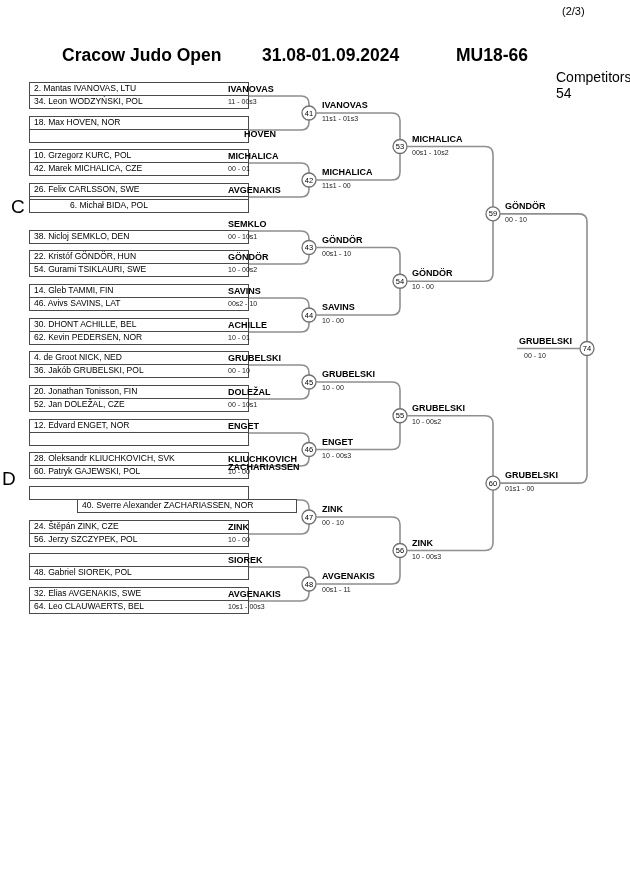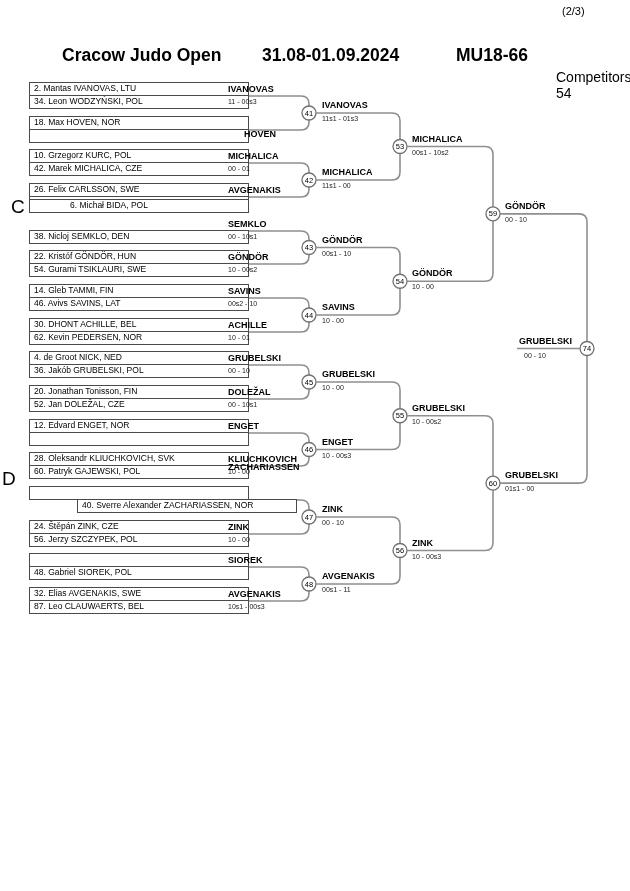--- a/index.html
+++ b/index.html
@@ -208,21 +208,21 @@
         <span></span>
       </div>
       <div class="box" style="left: 29px; top: 566px;">
         <span>48. Gabriel SIOREK, POL</span>
       </div>
       <div class="wname" style="left: 228px; top: 555px;">SIOREK</div>
       <div class="box" style="left: 29px; top: 587px;">
         <span>32. Elias AVGENAKIS, SWE</span>
       </div>
       <div class="box" style="left: 29px; top: 600px;">
-        <span>87. Leo CLAUWAERTS, BEL</span>
+        <span>64. Leo CLAUWAERTS, BEL</span>
       </div>
       <div class="wname" style="left: 228px; top: 589px;">AVGENAKIS</div>
       <div class="wscore" style="left: 228px; top: 603px;">10s1 - 00s3</div>
       <div class="wname" style="left: 322px; top: 100px;">IVANOVAS</div>
       <div class="wscore" style="left: 322px; top: 115px;">11s1 - 01s3</div>
       <div class="wname" style="left: 322px; top: 167px;">MICHALICA</div>
       <div class="wscore" style="left: 322px; top: 182px;">11s1 - 00</div>
       <div class="wname" style="left: 322px; top: 234.5px;">GÖNDÖR</div>
       <div class="wscore" style="left: 322px; top: 249.5px;">00s1 - 10</div>
       <div class="wname" style="left: 322px; top: 302px;">SAVINS</div>

